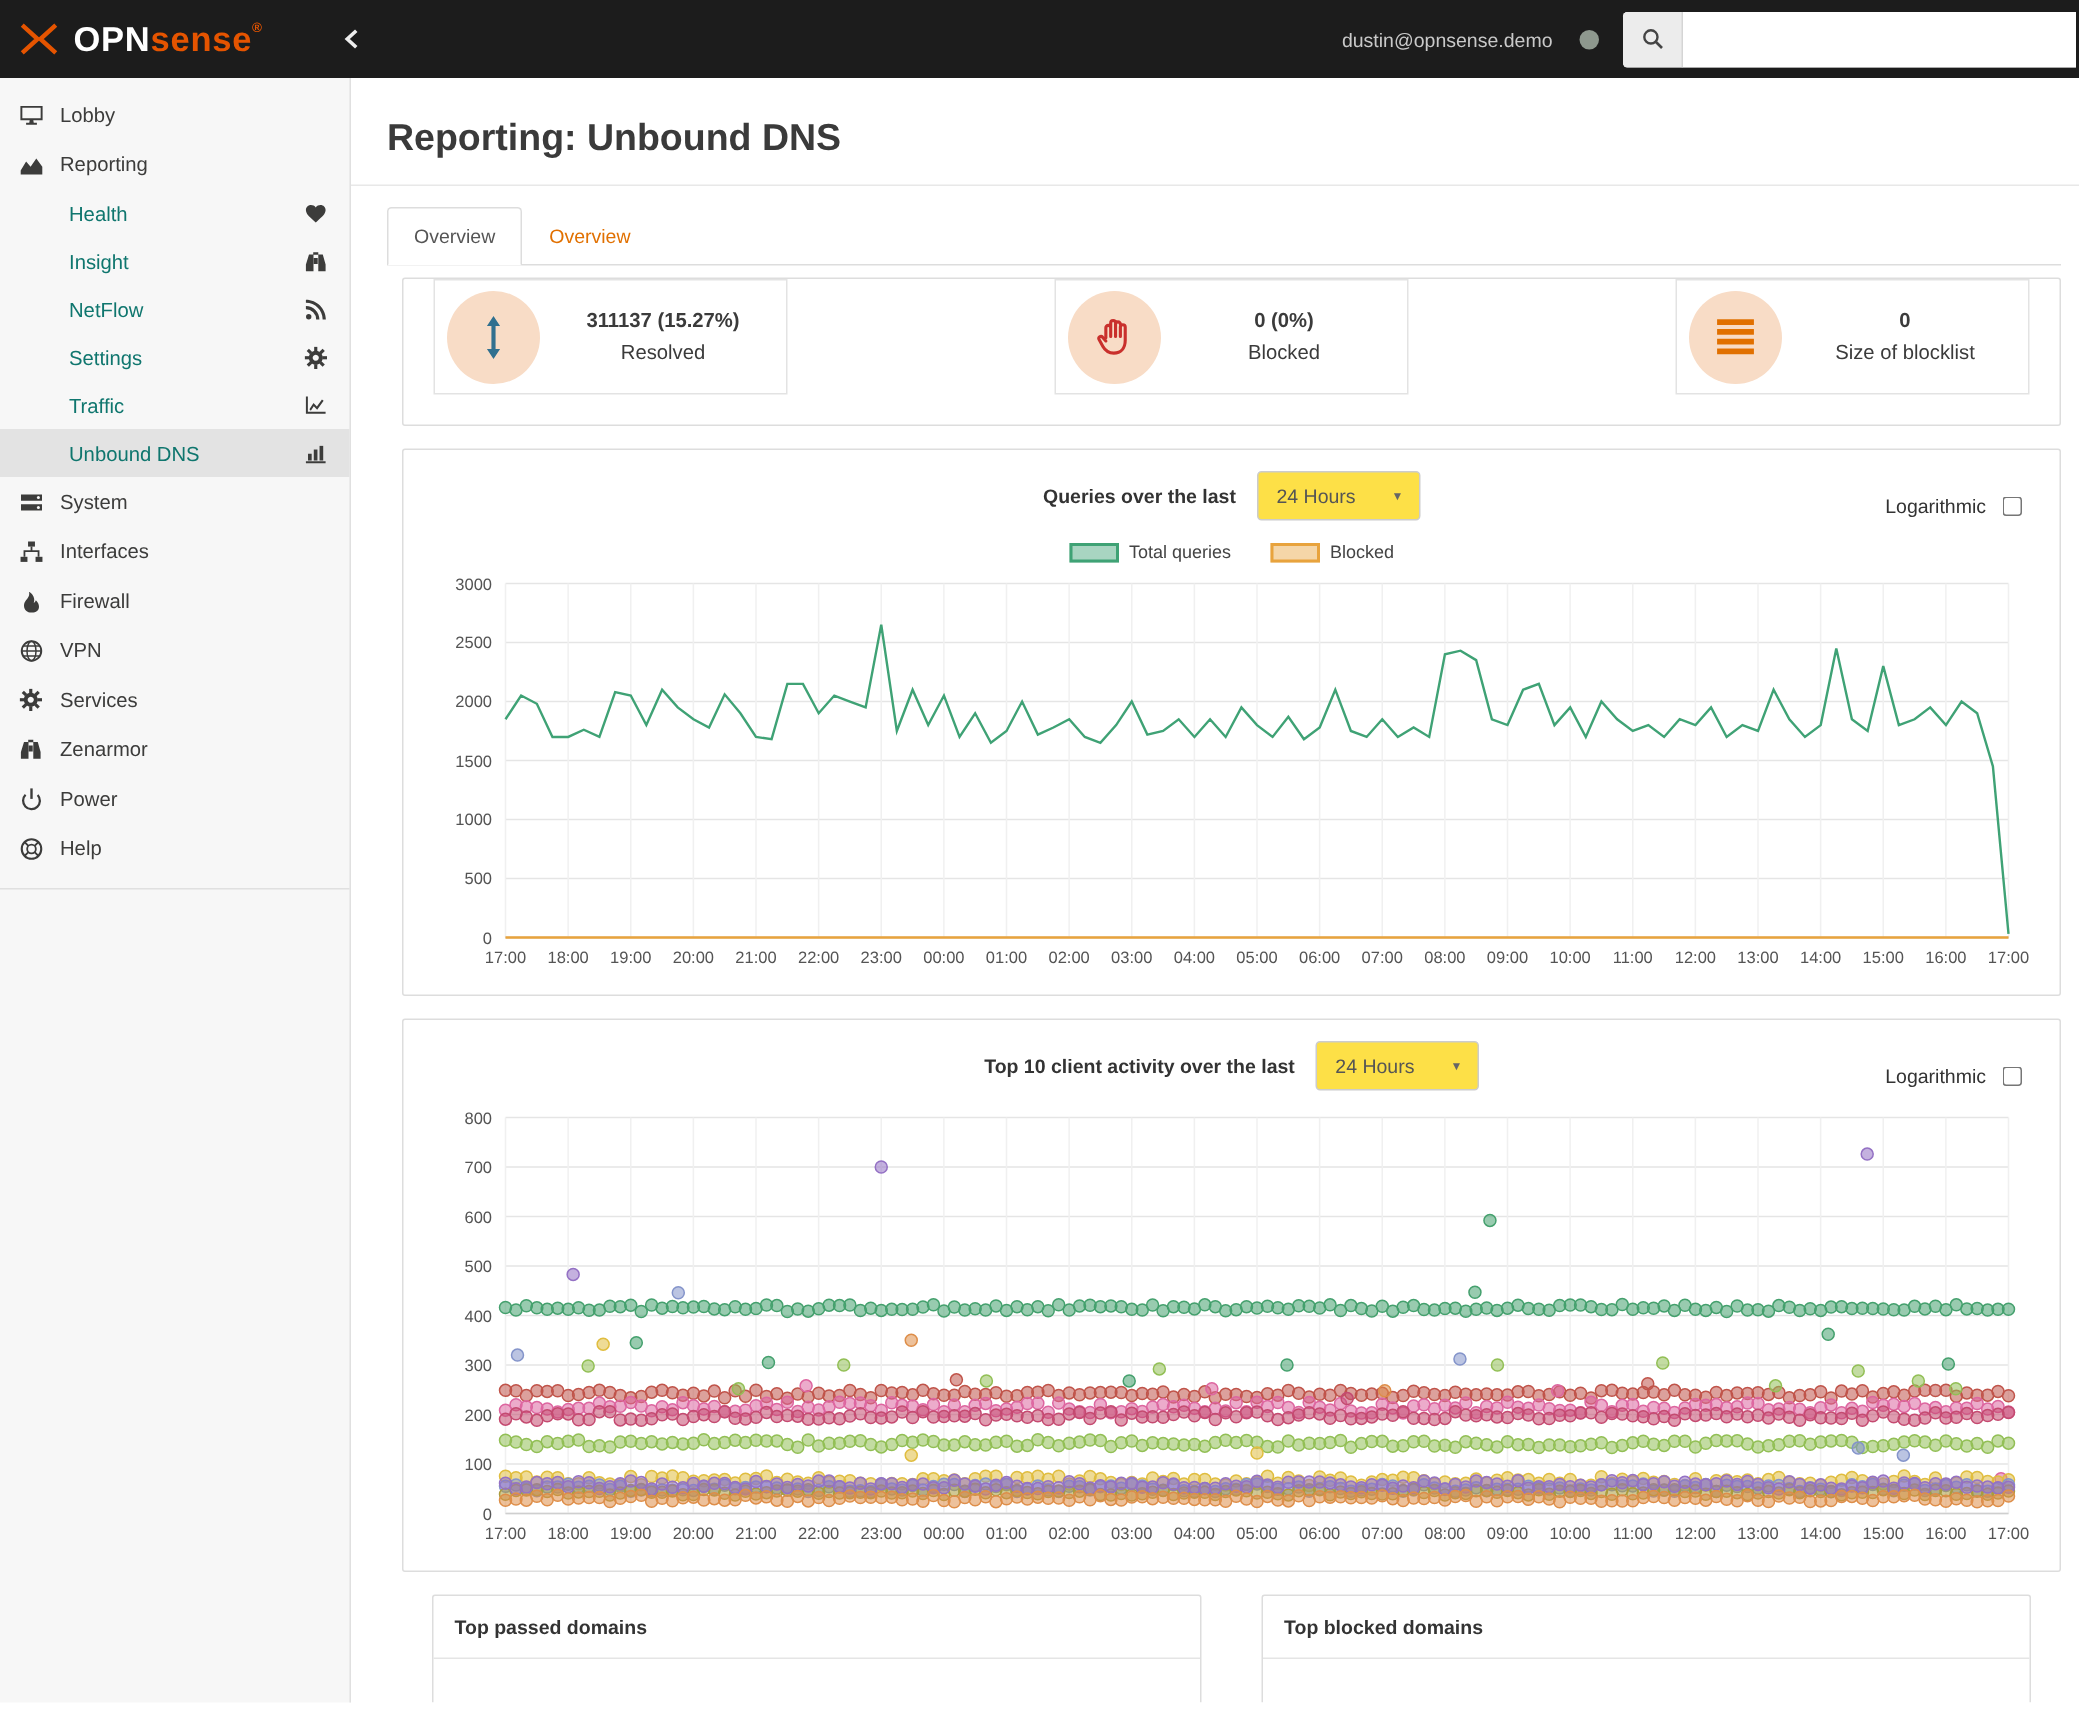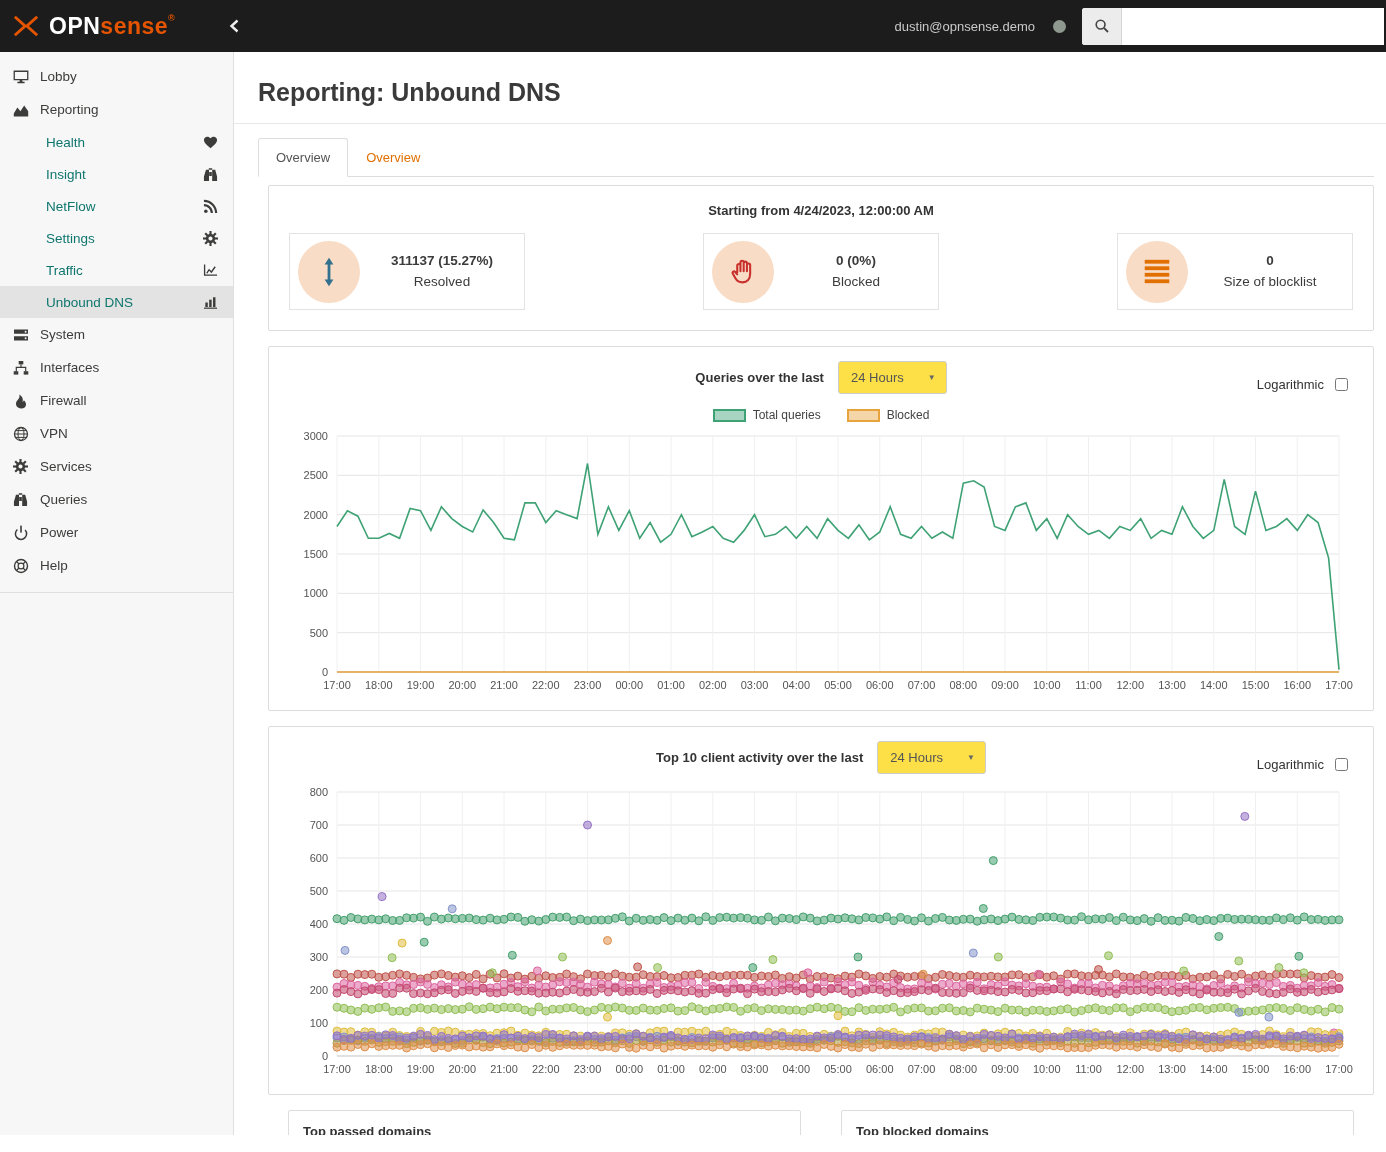--- a/index.html
+++ b/index.html
@@ -267,21 +267,21 @@
         </span>
         <span class="nav-label">Services</span>
       </div>
 
       <div class="nav-item">
         <span class="nav-icon">
           <svg class="i" width="15" height="15" fill="currentColor">
               <use href="#i-binoc"></use>
             </svg>
         </span>
-        <span class="nav-label">Queries</span>
+        <span class="nav-label">Zenarmor</span>
       </div>
 
       <div class="nav-item">
         <span class="nav-icon">
           <svg class="i" width="16" height="16" viewBox="0 0 16 16" fill="currentColor">
             <rect x="7.2" y="0.6" width="1.6" height="7"></rect>
             <circle cx="8" cy="8.8" r="5.6" fill="none" stroke="currentColor" stroke-width="1.5" stroke-dasharray="26 9.2" transform="rotate(-43 8 8.8)"></circle>
           </svg>
         </span>
         <span class="nav-label">Power</span>
@@ -307,21 +307,20 @@
     </div>
 
     <div class="tabs">
       <div class="tab active">Overview</div>
       <div class="tab inactive">Overview</div>
     </div>
 
     <div class="content">
 
       <section class="panel">
-        <div class="stats-heading">Starting from 4/24/2023, 12:00:00 AM</div>
         <div class="cards">
 
 
           <div class="stat-card">
             <span class="card-circle">
               <span class="stat-icon" style="color: rgb(49, 112, 143);">
                 <svg class="i" width="14" height="30" viewBox="0 0 12 26" fill="currentColor">
                   <path d="M6 .6 9.8 6.4H7.2v13.2h2.6L6 25.4 2.2 19.6h2.6V6.4H2.2z"></path>
                 </svg>
               </span>

